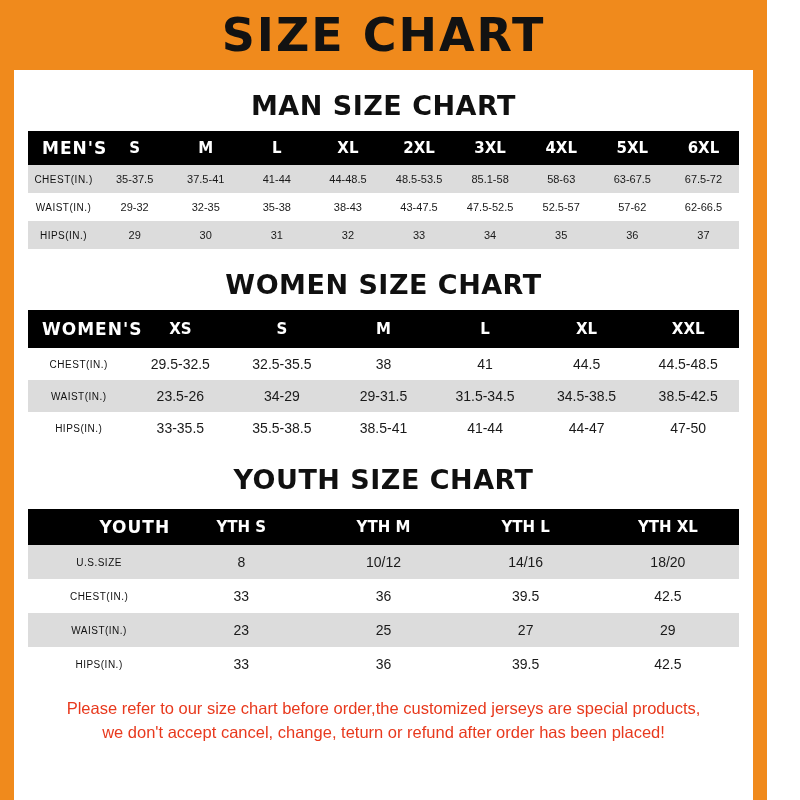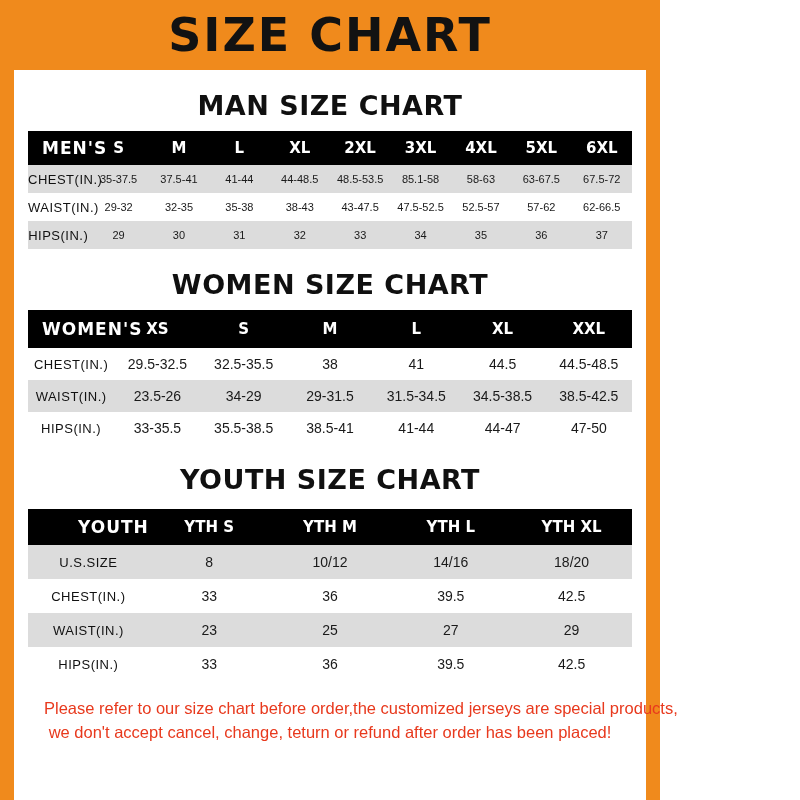--- a/index.html
+++ b/index.html
@@ -8,21 +8,21 @@
   }
   body {
     width: 800px;
     height: 800px;
     background: #ffffff;
     font-family: "Liberation Sans", sans-serif;
     overflow: hidden;
   }
   .page {
     position: relative;
-    width: 660px;
+    width: 767px;
     height: 800px;
     box-sizing: border-box;
     border-left: 14px solid #f08a1c;
     border-right: 14px solid #f08a1c;
     background: #ffffff;
   }
   .banner {
     height: 70px;
     background: #f08a1c;
     display: flex;
@@ -75,21 +75,21 @@
   }
   table.size thead th.rowhead {
     text-align: right;
     padding-left: 14px;
     font-size: 17px;
     letter-spacing: 1px;
   }
   table.size tbody tr.odd td { background: #ffffff; }
   table.size tbody tr.even td { background: #dcdcdc; }
   table.size tbody td.rowhead {
-    font-size: 13px;
+    font-size: 10px;
     letter-spacing: 0.5px;
     color: #111;
   }
   table.men tbody td { font-size: 11px; }
 
   table.youth thead th { height: 36px; }
   table.youth tbody td { height: 34px; font-size: 14px; }
   table.women tbody td { height: 32px; font-size: 14px; }
   table.women thead th { height: 38px; }
 

